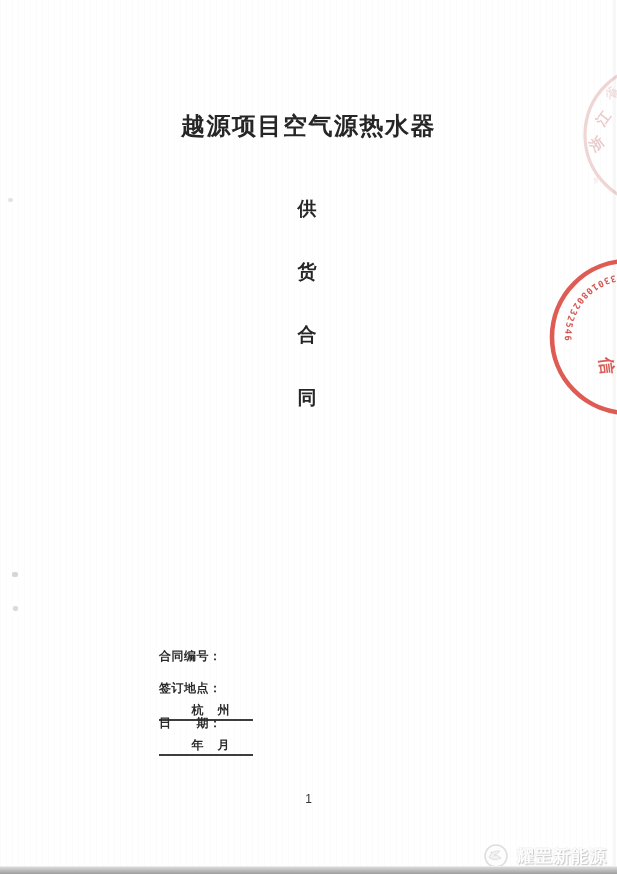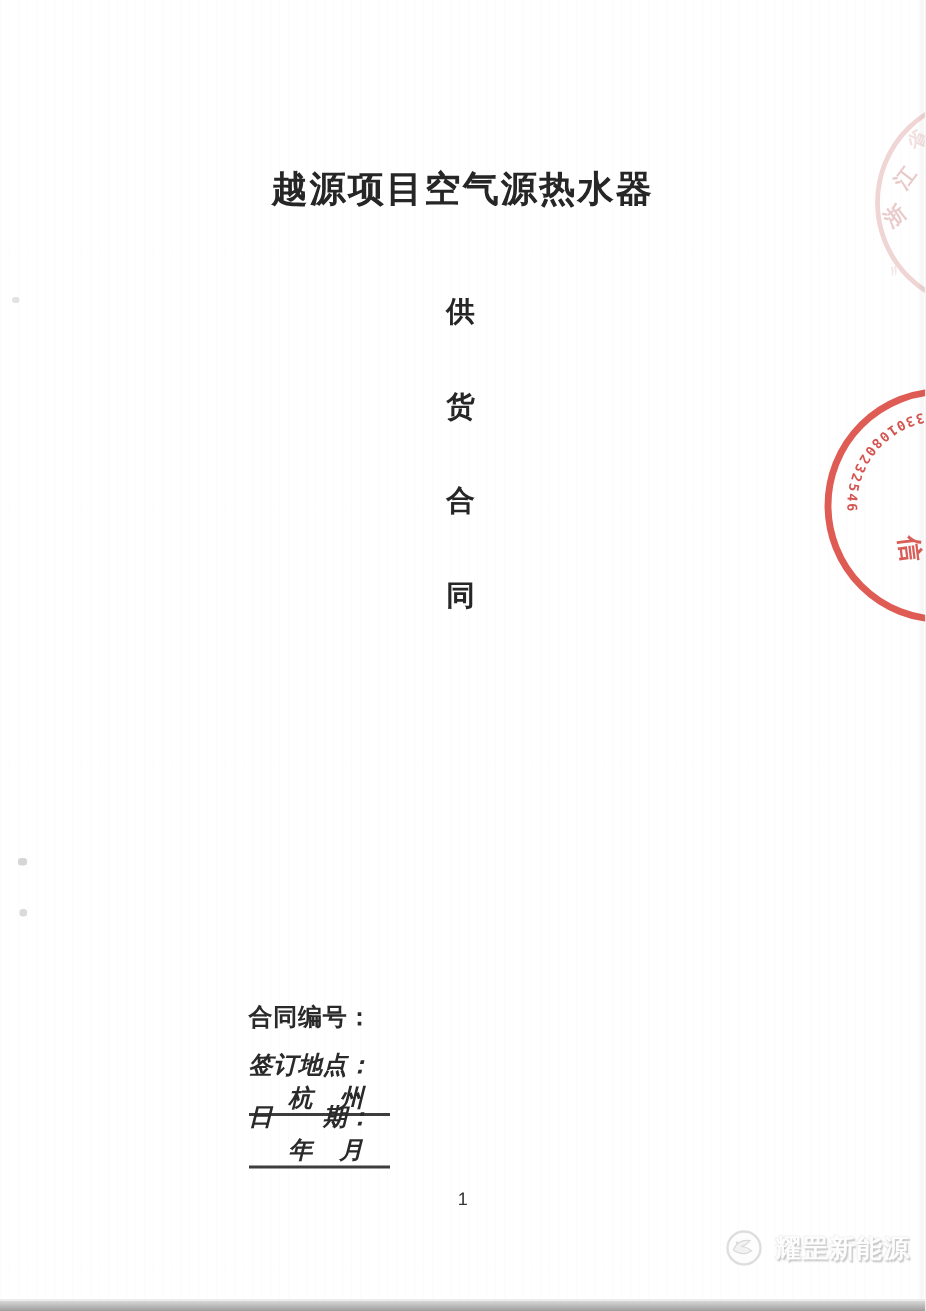--- a/index.html
+++ b/index.html
@@ -20,41 +20,41 @@
     color:#262626;
   }
   .vertical-title{
     position:absolute;top:199px;left:288px;width:38px;
     display:flex;flex-direction:column;align-items:center;gap:44px;
   }
   .vertical-title .vchar{
     font-size:19px;font-weight:bold;line-height:19px;color:#262626;
   }
   .fields{
-    position:absolute;left:139px;top:646px;
-    font-size:16px;font-weight:bold;color:#2a2a2a;
+    position:absolute;left:139px;top:623px;
+    font-size:12px;font-weight:bold;color:#2a2a2a;
   }
   .field-row{height:22px;line-height:22px;white-space:pre;}
-  .field-row + .field-row{margin-top:10px;font-style:italic;}
+  .field-row + .field-row{margin-top:10px;}
   .field-row:nth-child(3){margin-top:13px;}
   .field-label{display:inline-block;white-space:pre;letter-spacing:0.5px;}
   .blank-line{
     display:inline-block;width:84px;height:20px;
     border-bottom:2px solid #3d3d3d;
     text-align:center;padding-left:10px;
     vertical-align:bottom;white-space:pre;
     letter-spacing:1px;
   }
   .page-number{
     position:absolute;left:0;right:0;top:792px;
     text-align:center;font-size:12px;color:#333;
   }
   .stamp-layer{position:absolute;left:0;top:0;pointer-events:none;}
   .watermark{
-    position:absolute;right:10px;bottom:28px;
+    position:absolute;right:10px;bottom:4px;
     display:flex;align-items:center;gap:7px;
   }
   .watermark-text{
     font-size:17px;font-weight:bold;letter-spacing:1px;
     color:#fdfdfd;
     text-shadow:1px 1px 1px #c7c7c7, -1px -1px 0 #f4f4f4, 0 0 1px #d9d9d9;
   }
   .bottom-band{
     position:absolute;left:0;right:0;bottom:0;height:7px;
     background:linear-gradient(#dadada,#9d9d9d);

